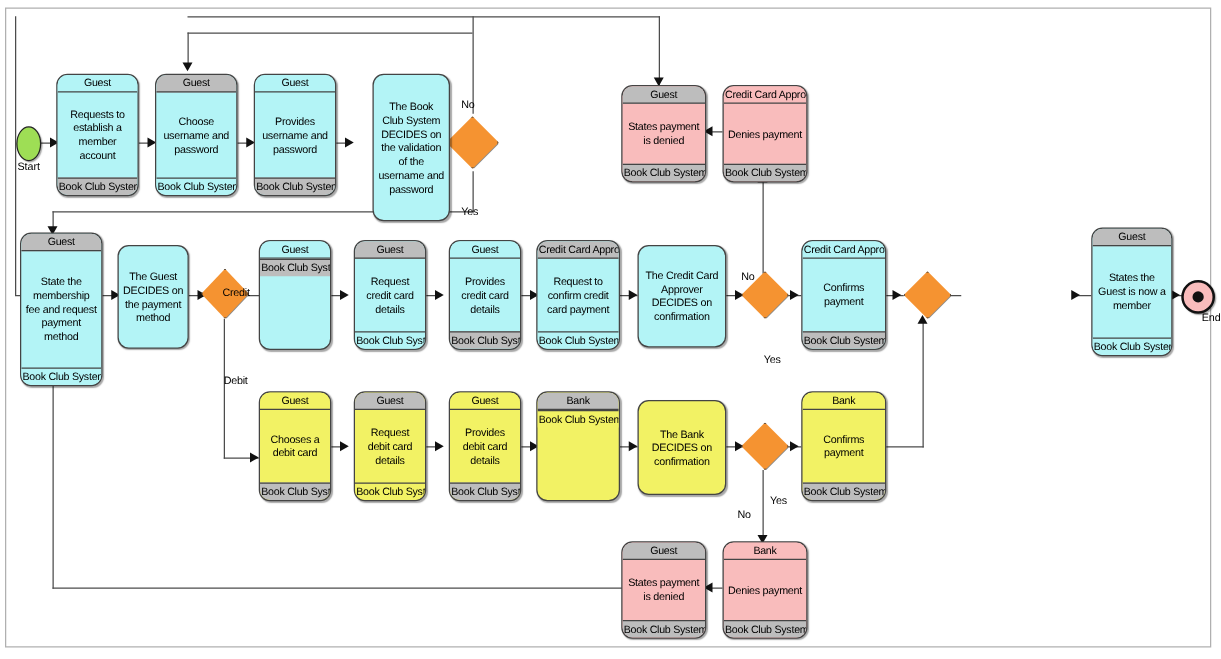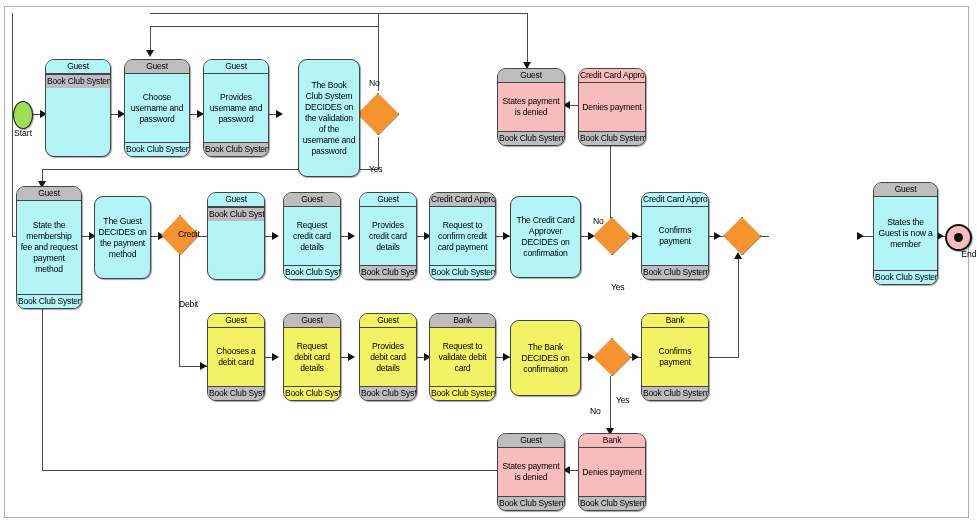--- a/index.html
+++ b/index.html
@@ -212,20 +212,21 @@
   <div class="lbl" style="left:369px;top:138px;">Yes</div>
   <div class="lbl" style="left:178px;top:203px;text-align:right;">Credit</div>
   <div class="lbl" style="left:179px;top:273px;">Debit</div>
   <div class="lbl" style="left:593px;top:190px;">No</div>
   <div class="lbl" style="left:611px;top:256px;">Yes</div>
   <div class="lbl" style="left:590px;top:380px;">No</div>
   <div class="lbl" style="left:616px;top:369px;">Yes</div>
 
   <div class="node cy gf" style="left:45px;top:59px;width:66px;height:98px;">
     <div class="hdr">Guest</div>
+    <div class="body">Requests to establish a member account</div>
     <div class="ftr">Book Club System</div>
   </div>
 
   <div class="node cy gh" style="left:124px;top:59px;width:66px;height:98px;">
     <div class="hdr">Guest</div>
     <div class="body">Choose username and password</div>
     <div class="ftr">Book Club System</div>
   </div>
 
   <div class="node cy gf" style="left:203px;top:59px;width:66px;height:98px;">
@@ -319,21 +320,20 @@
   </div>
 
   <div class="node ye gf" style="left:359px;top:313px;width:58px;height:88px;">
     <div class="hdr">Guest</div>
     <div class="body">Provides debit card details</div>
     <div class="ftr">Book Club System</div>
   </div>
 
   <div class="node ye gh" style="left:429px;top:313px;width:67px;height:88px;">
     <div class="hdr">Bank</div>
-    <div class="body">Request to validate debit card</div>
     <div class="ftr">Book Club System</div>
   </div>
 
   <div class="node ye nohdr noftr" style="left:510px;top:320px;width:71px;height:76px;">
 
     <div class="body">The Bank DECIDES on confirmation</div>
 
   </div>
 
   <div class="node ye gf" style="left:641px;top:313px;width:68px;height:88px;">

